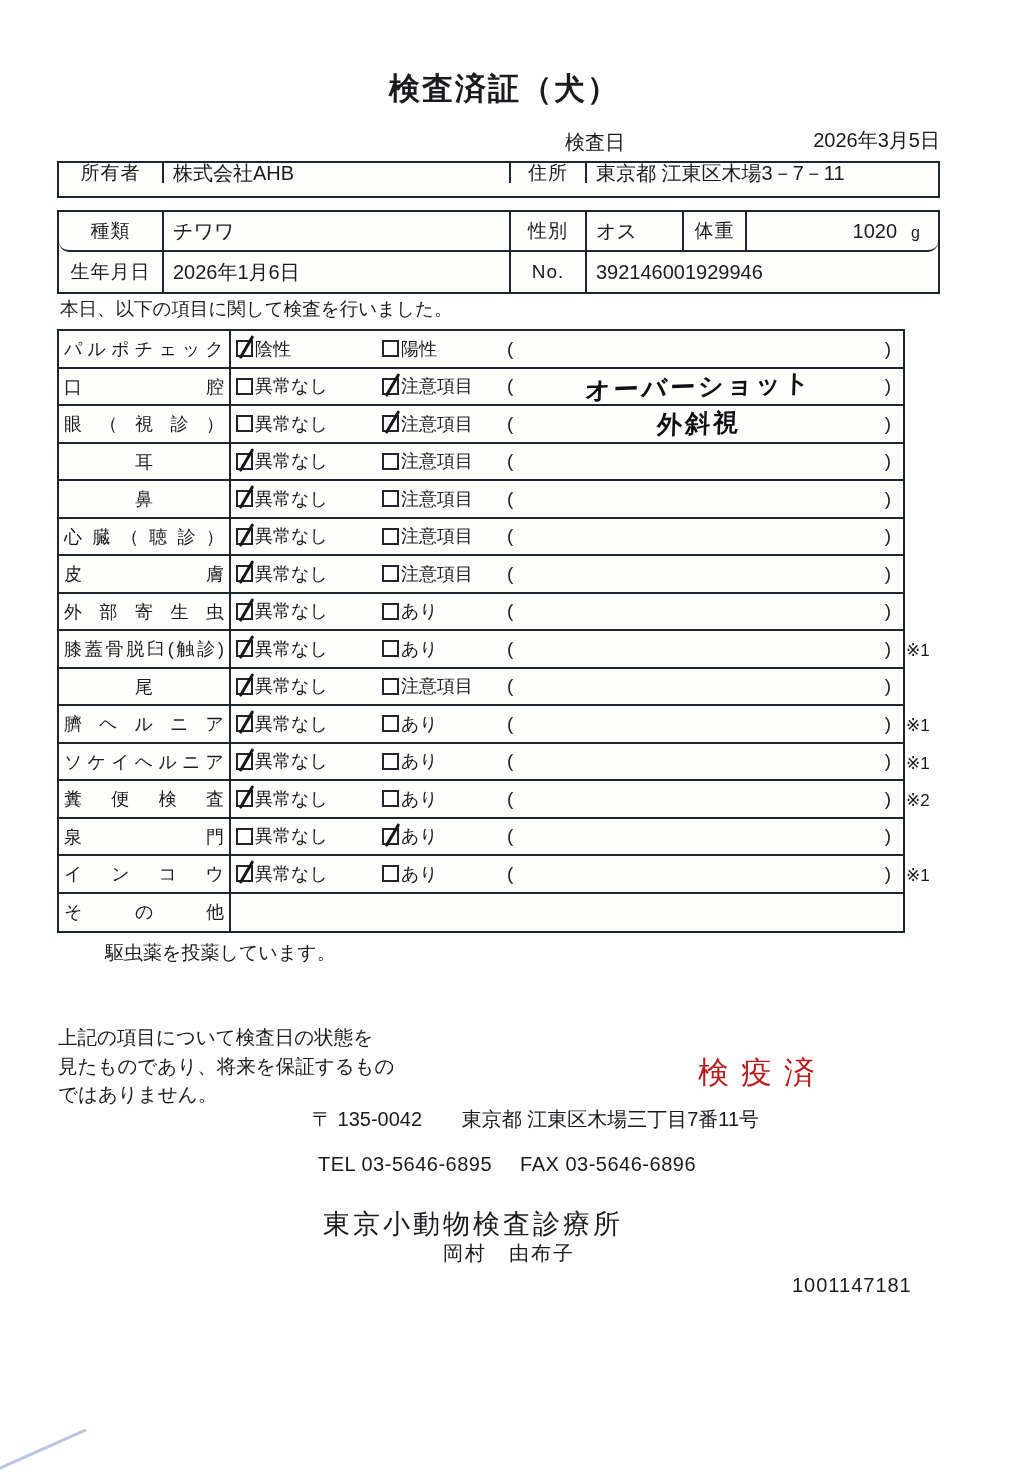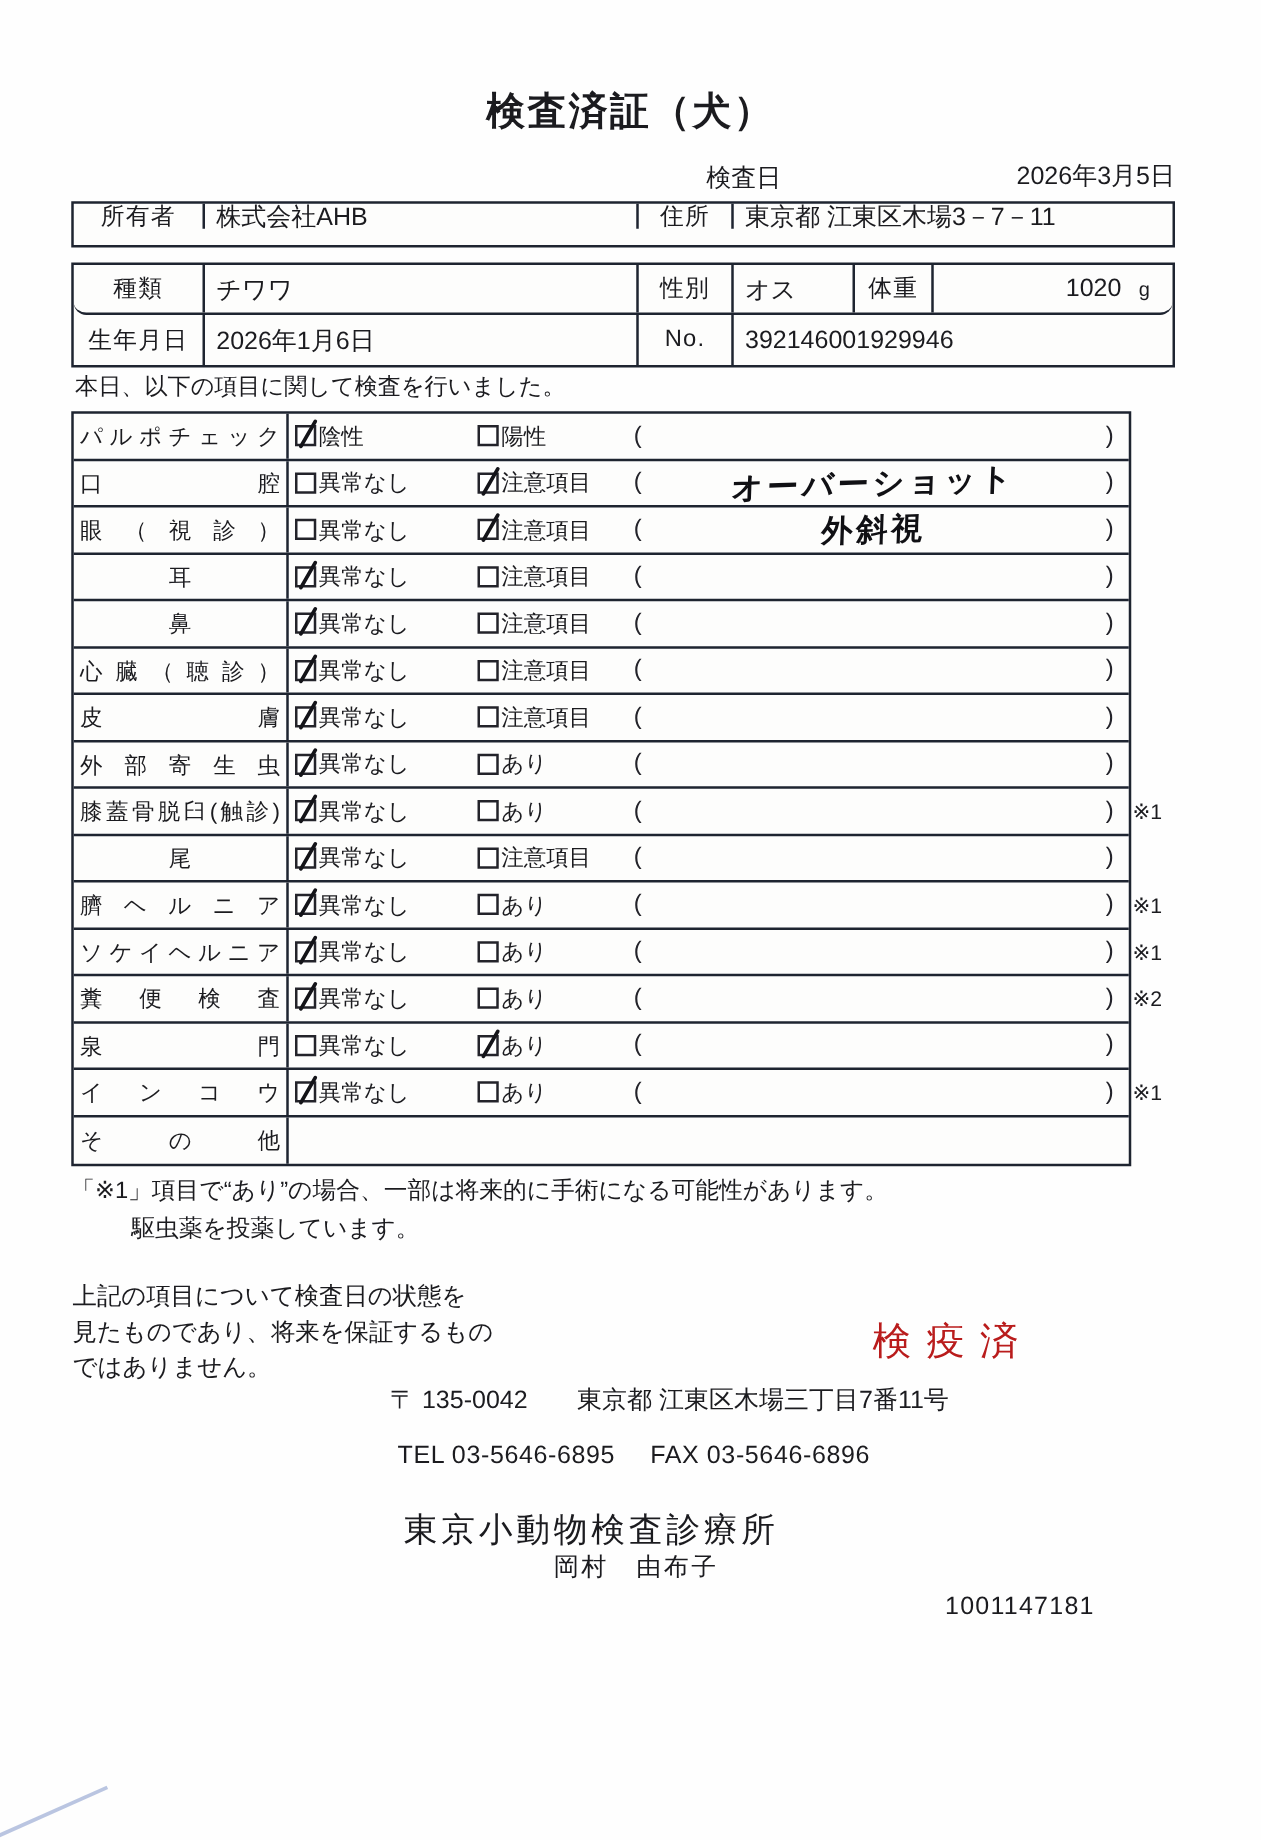--- a/index.html
+++ b/index.html
@@ -87,21 +87,21 @@
   .stamp{
     position:absolute;top:1052px;left:698px;font-size:31px;letter-spacing:12px;
     color:#b91c1c;white-space:nowrap;
   }
   .addr-line{position:absolute;top:1106px;left:312px;font-size:20px;white-space:nowrap;}
   .addr-line .postal{margin-right:34px;}
   .tel-line{position:absolute;top:1153px;left:318px;font-size:20px;letter-spacing:.5px;white-space:nowrap;}
   .tel-line .fax{margin-left:22px;}
   .clinic{position:absolute;top:1206px;left:323px;font-size:27px;letter-spacing:3px;white-space:nowrap;}
   .vet{position:absolute;top:1240px;left:443px;font-size:20px;letter-spacing:2px;white-space:nowrap;}
-  .serial{position:absolute;top:1274px;left:756px;font-size:20px;letter-spacing:1px;}
+  .serial{position:absolute;top:1274px;left:792px;font-size:20px;letter-spacing:1px;}
   
   .corner-artifact{
     position:absolute;left:-14px;bottom:-4px;width:110px;height:3px;
     background:#a9b6da;transform:rotate(-24deg);transform-origin:left bottom;opacity:.8;
   }
 </style>
 </head>
 <body>
 
 <div class="page">
@@ -450,21 +450,20 @@
         
         
         
         
       </div>
       <div class="crow-ref"></div>
     </div>
   </div>
 
   <div class="footnotes">
-    <div class="fn-line">「※1」項目で“あり”の場合、一部は将来的に手術になる可能性があります。</div>
     <div class="fn-line indent">駆虫薬を投薬しています。</div>
   </div>
 
   <div class="disclaimer">
     <div>上記の項目について検査日の状態を</div>
     <div>見たものであり、将来を保証するもの</div>
     <div>ではありません。</div>
   </div>
 
   <div class="stamp">検疫済</div>

